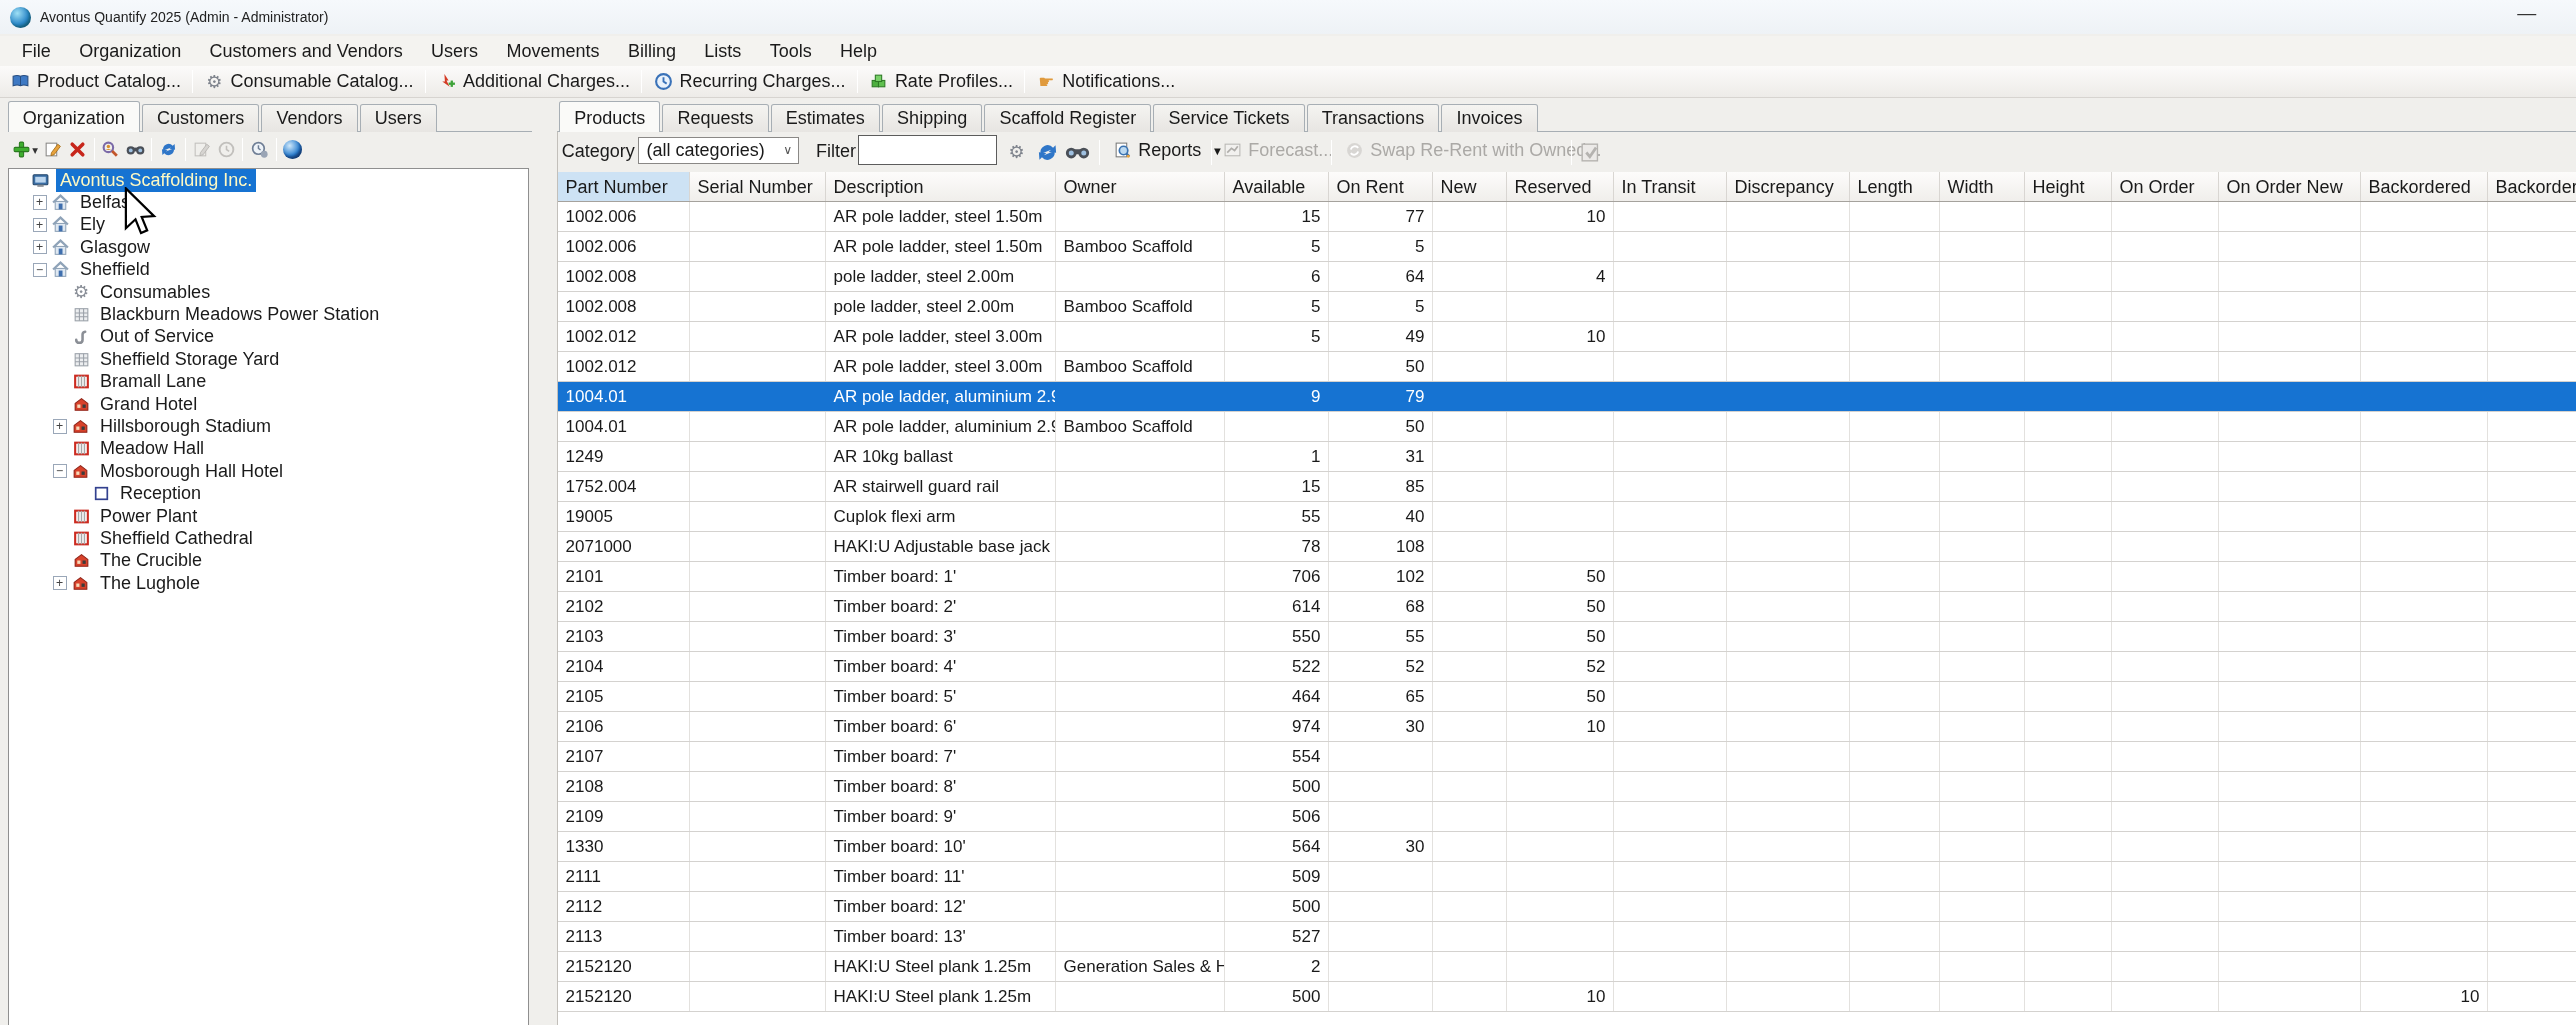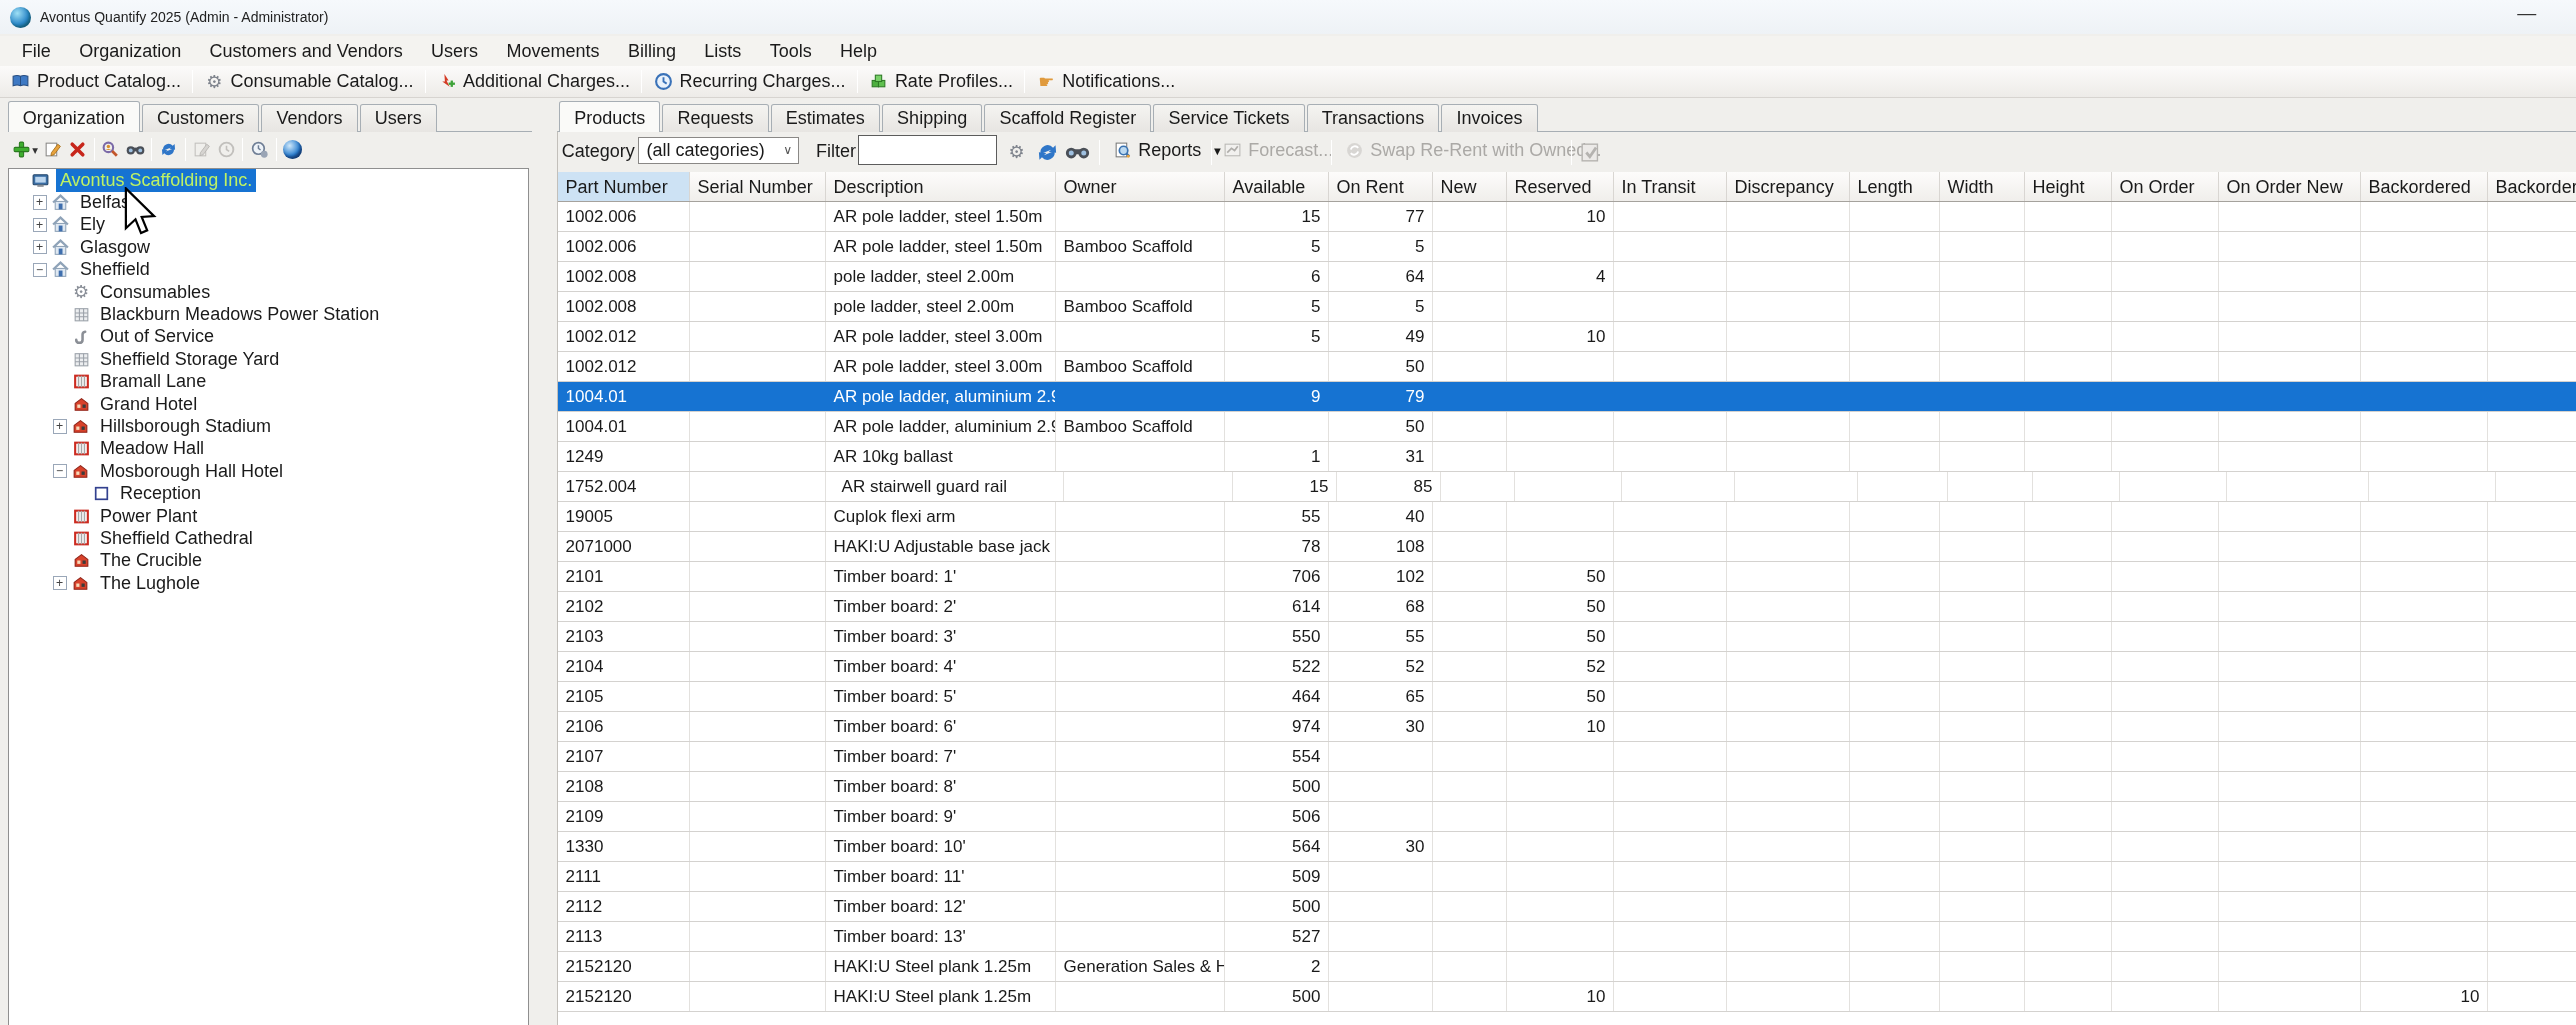--- a/index.html
+++ b/index.html
@@ -49,21 +49,21 @@
   .tt-caret{font-size:11.4px;color:#333;margin-left:0.9px;}
   .tree-area{position:absolute;left:0;top:36px;width:521px;bottom:0;background:#fff;
     border:0.9px solid #8f8f8f;overflow:hidden;}
   .tree-item{display:flex;align-items:center;height:22.4px;white-space:nowrap;}
   .expander{width:14.2px;height:14.2px;border:0.9px solid #9aa7b8;background:#fff;flex:0 0 auto;
     display:inline-flex;align-items:center;justify-content:center;
     font-size:12.3px;line-height:1;color:#444;margin-right:4.7px;}
   .exp-spacer{width:19px;flex:0 0 auto;}
   .tree-icon{margin-right:5.7px;}
   .tree-label{padding:0.9px 3.8px;}
-  .tree-label.selected{background:#1673d2;color:#bef264;}
+  .tree-label.selected{background:#1673d2;color:#fef9c3;}
   
   .right-panel{position:absolute;left:557px;top:131px;right:0;height:895px;
     border-top:0.9px solid #a7aeb4;border-left:0.9px solid #c2bfba;background:#f0efec;}
   .filter-bar{position:absolute;left:0;top:0;width:100%;height:40px;}
   .fb-label{position:absolute;top:8.5px;white-space:nowrap;}
   .combo{position:absolute;top:4.7px;height:27.5px;background:#fff;border:0.9px solid #8a8886;
     display:flex;align-items:center;padding-left:7.6px;}
   .combo .arrow{position:absolute;right:5.7px;top:5.7px;font-size:12.3px;color:#555;}
   .filter-input{position:absolute;top:2.8px;height:30px;border:0.9px solid #5c5c5c;background:#fff;
     font-family:inherit;font-size:17px;padding:0 5.7px;}
@@ -732,21 +732,21 @@
             <div class="gr-cell num" style="width: 85px;"></div>
             <div class="gr-cell num" style="width: 87px;"></div>
             <div class="gr-cell num" style="width: 107px;"></div>
             <div class="gr-cell num" style="width: 142px;"></div>
             <div class="gr-cell num" style="width: 127px;"></div>
             <div class="gr-cell" style="width: 90px;"></div>
           </div>
           <div class="grid-row">
             <div class="gr-cell" style="width: 132px;">1752.004</div>
             <div class="gr-cell" style="width: 136px;"></div>
-            <div class="gr-cell" style="width: 230px; margin-left: 8px;">AR stairwell guard rail</div>
+            <div class="gr-cell" style="width: 230px;">AR stairwell guard rail</div>
             <div class="gr-cell" style="width: 169px;"></div>
             <div class="gr-cell num" style="width: 104px;">15</div>
             <div class="gr-cell num" style="width: 104px;">85</div>
             <div class="gr-cell num" style="width: 74px;"></div>
             <div class="gr-cell num" style="width: 107px;"></div>
             <div class="gr-cell num" style="width: 113px;"></div>
             <div class="gr-cell num" style="width: 123px;"></div>
             <div class="gr-cell num" style="width: 90px;"></div>
             <div class="gr-cell num" style="width: 85px;"></div>
             <div class="gr-cell num" style="width: 87px;"></div>

